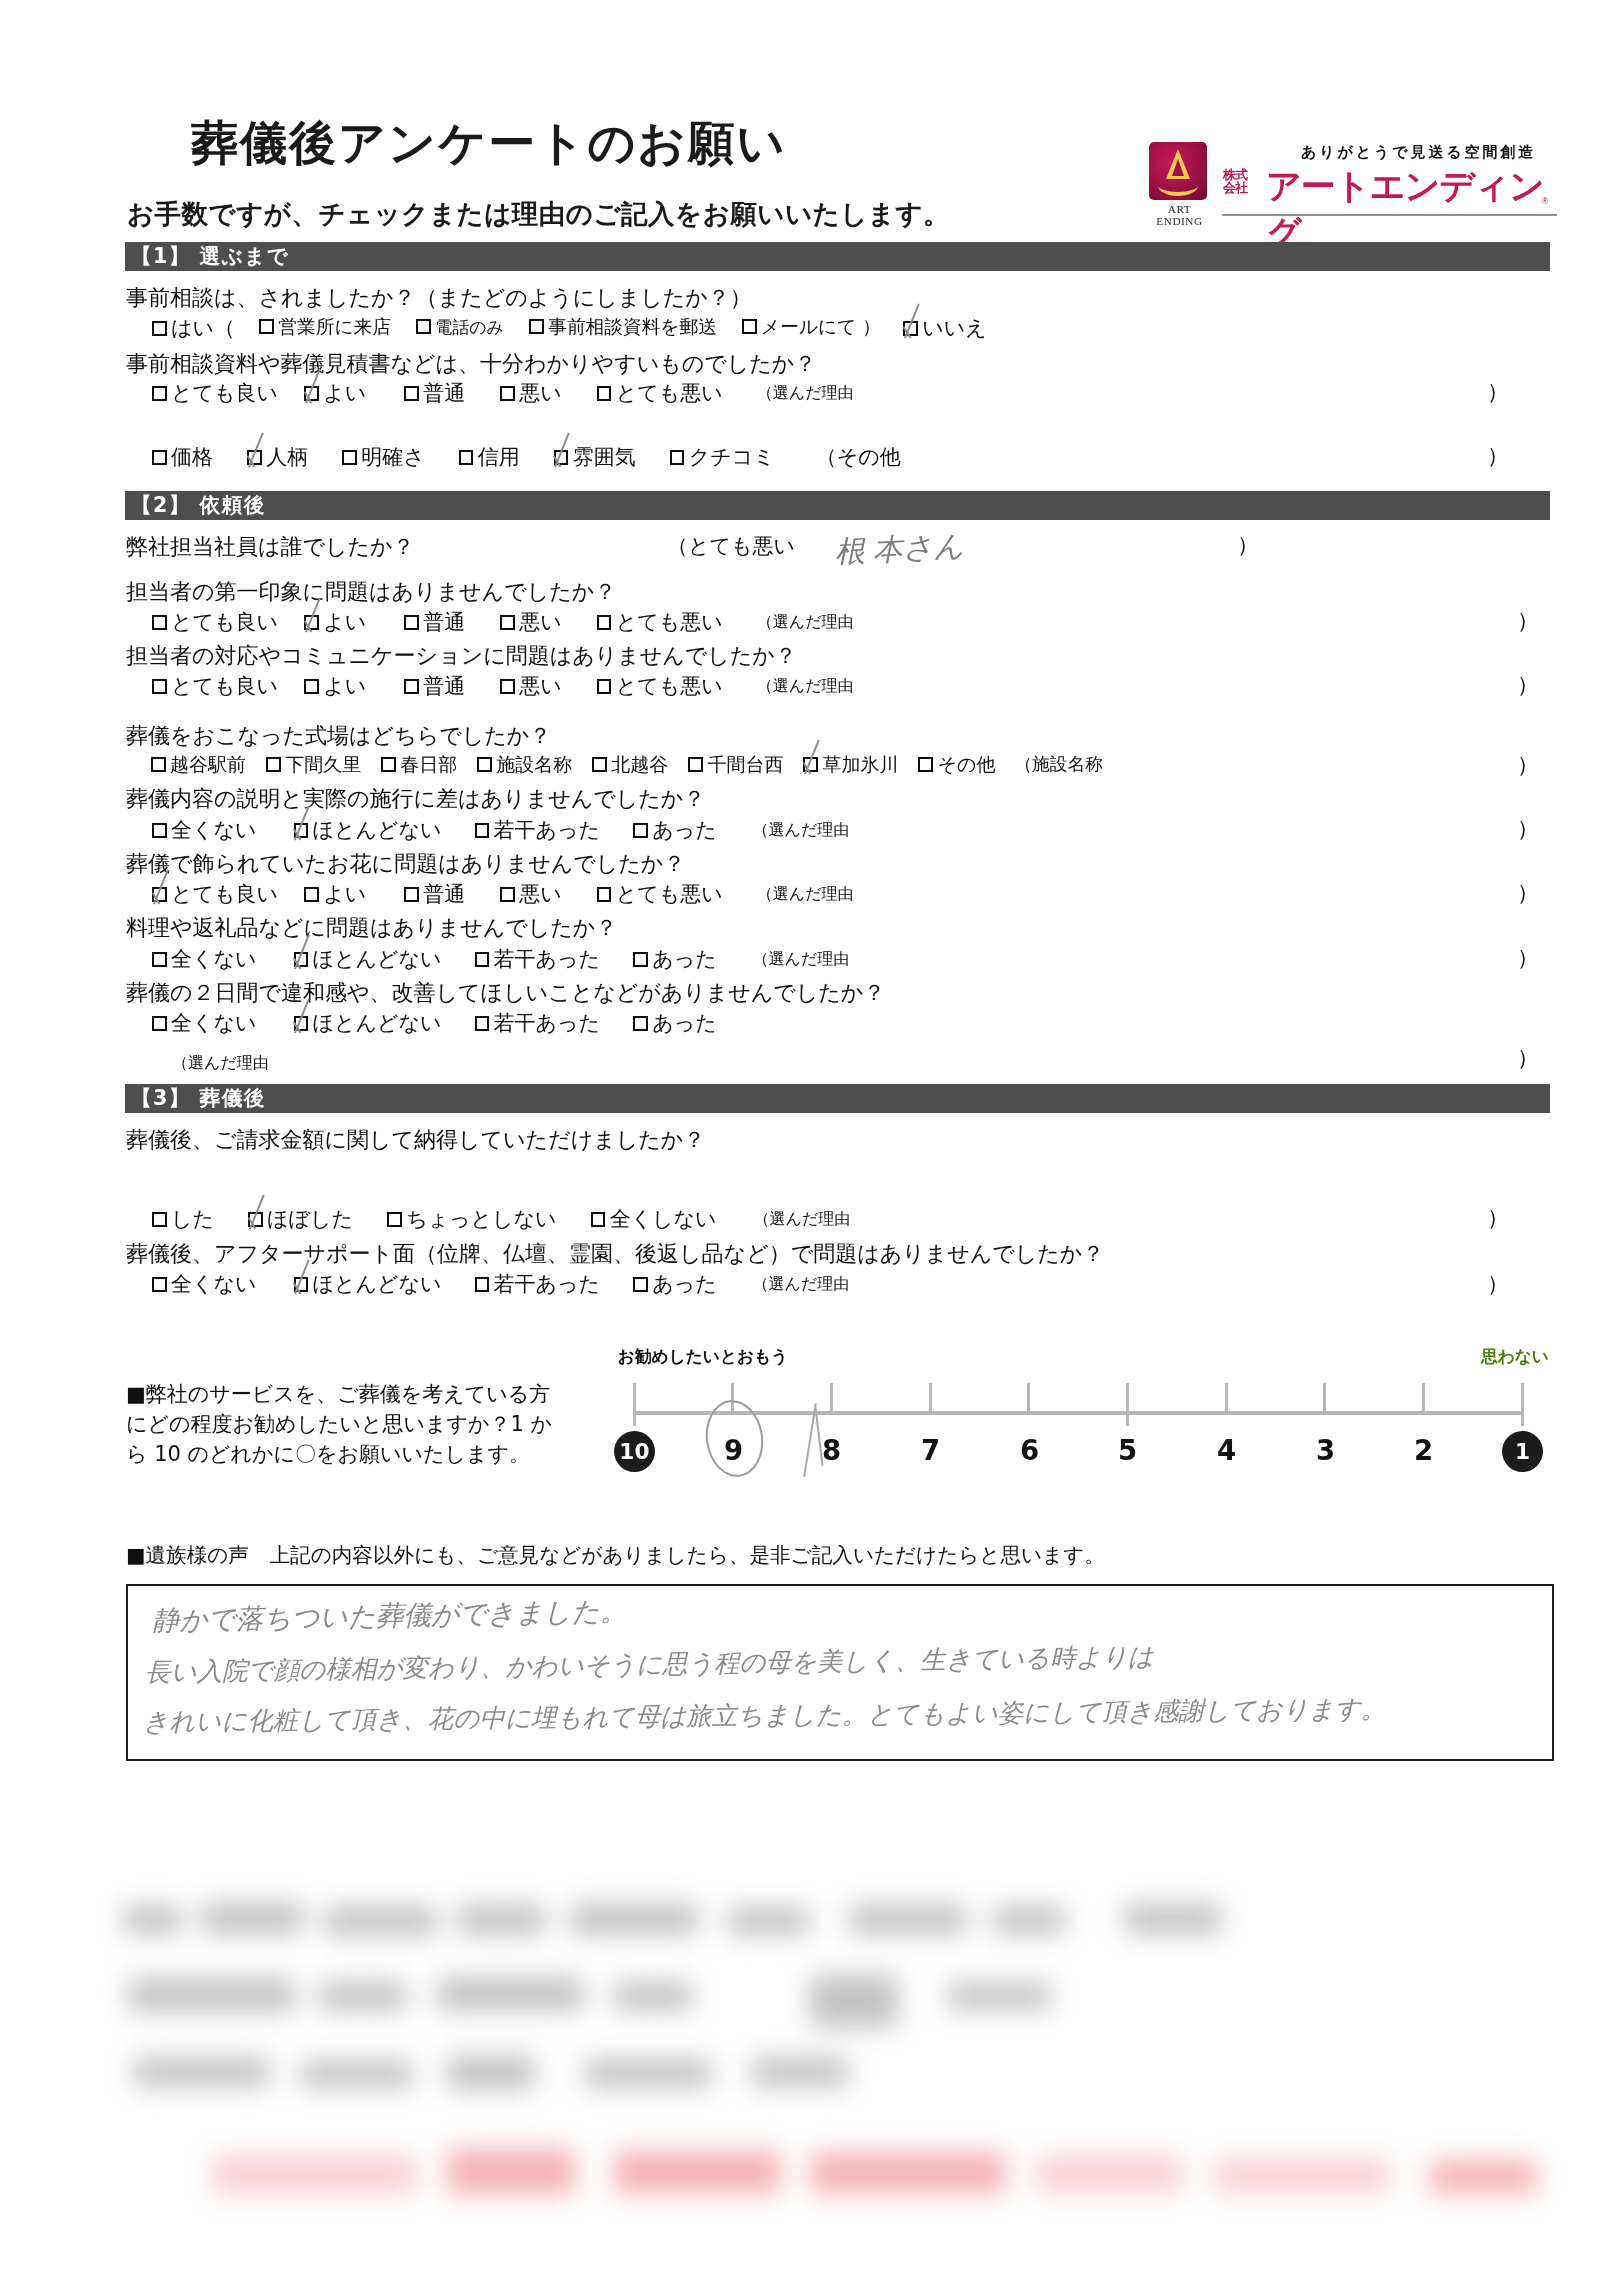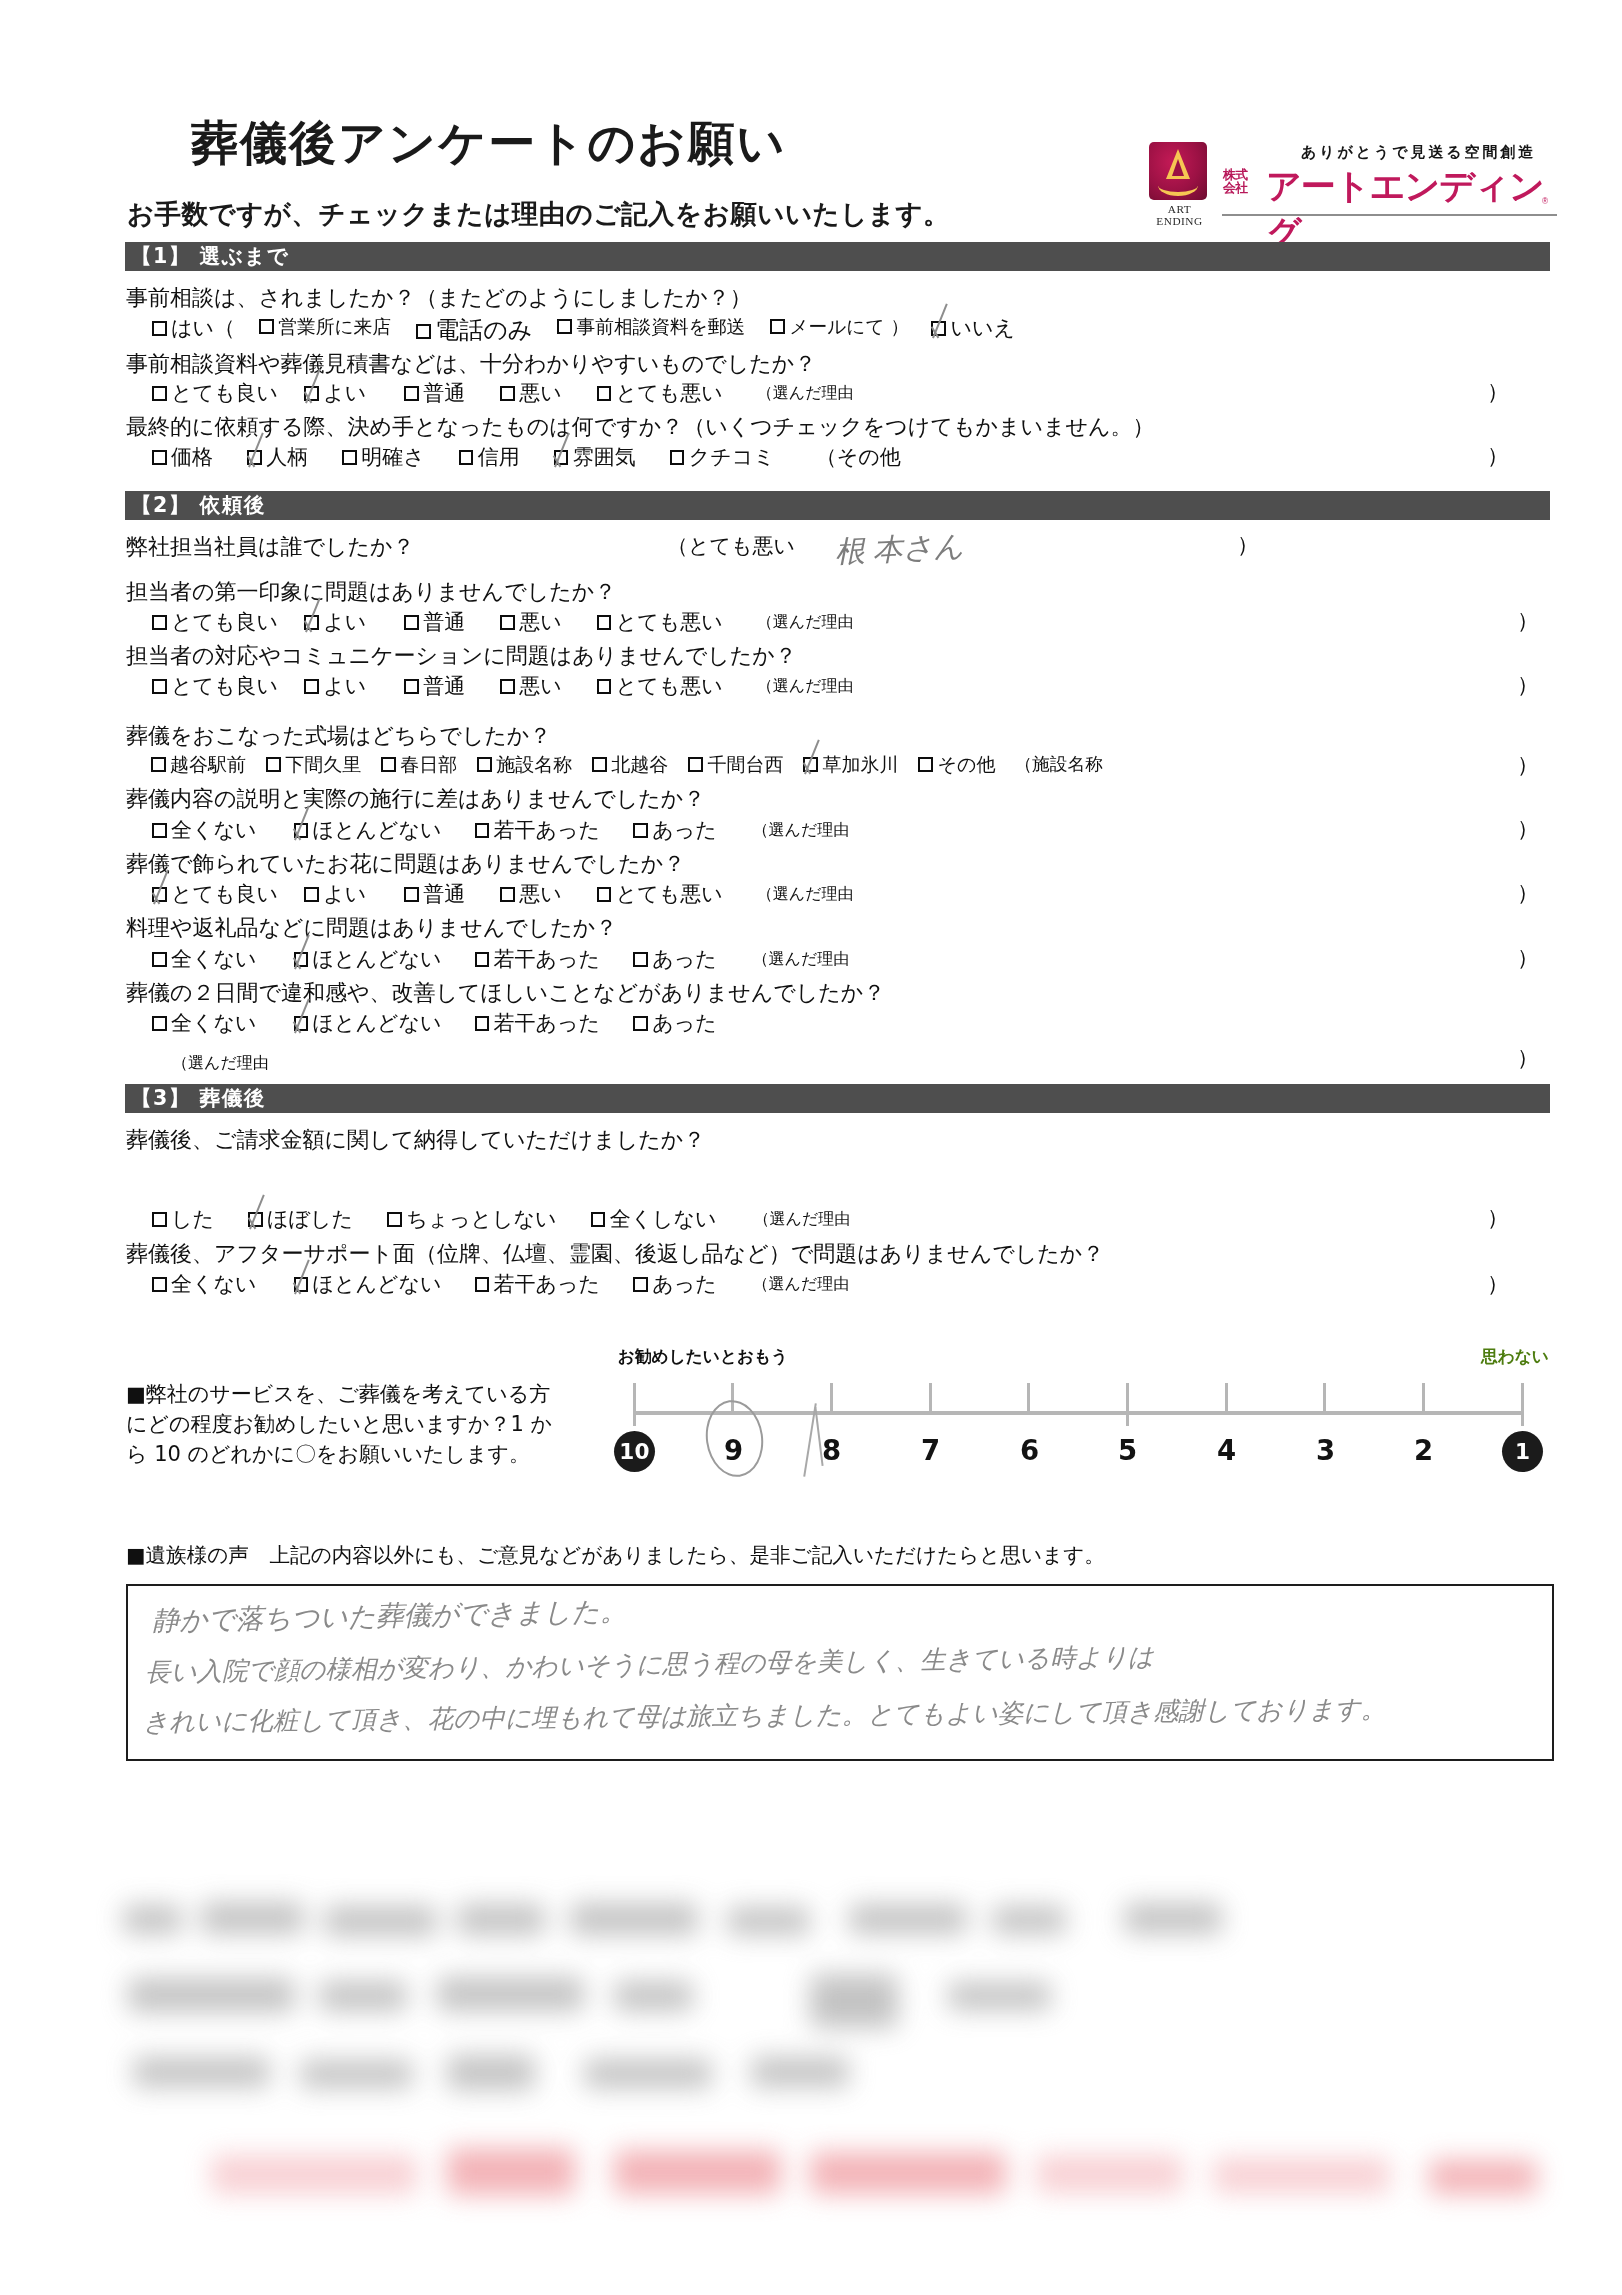--- a/index.html
+++ b/index.html
@@ -188,21 +188,21 @@
     <span>【1】</span>
     <span>選ぶまで</span>
   </div>
 
   <div class="q" style="top:283px">事前相談は、されましたか？（またどのようにしましたか？）</div>
   <div class="opts" style="left:152px;top:314px">
     <span class="opt"><span class="box"></span><span>はい（</span></span>
     <span style="display:inline-block;width:10.8px"></span>
     <span class="opt"><span class="box"></span><span style="font-size:18.7px">営業所に来店</span></span>
     <span style="display:inline-block;width:11.8px"></span>
-    <span class="opt"><span class="box"></span><span style="font-size:24px">電話のみ</span></span>
+    <span class="opt"><span class="box"></span><span style="font-size:17px">電話のみ</span></span>
     <span style="display:inline-block;width:11.8px"></span>
     <span class="opt"><span class="box"></span><span style="font-size:18.7px">事前相談資料を郵送</span></span>
     <span style="display:inline-block;width:11.8px"></span>
     <span class="opt"><span class="box"></span><span style="font-size:18.7px">メールにて ）</span></span>
     <span style="display:inline-block;width:8.8px"></span>
     <span class="opt"><span class="box ck"></span><span>いいえ</span></span>
   </div>
 
   <div class="q" style="top:349px">事前相談資料や葬儀見積書などは、十分わかりやすいものでしたか？</div>
   <div class="opts" style="left:152px;top:379px">
@@ -213,21 +213,20 @@
     <span class="opt"><span class="box"></span><span>普通</span></span>
     <span style="display:inline-block;width:21.6px"></span>
     <span class="opt"><span class="box"></span><span>悪い</span></span>
     <span style="display:inline-block;width:21.6px"></span>
     <span class="opt"><span class="box"></span><span>とても悪い</span></span>
     <span style="display:inline-block;width:20.6px"></span>
     <span class="reason">（選んだ理由</span>
   </div>
   <div class="paren-r" style="left:1487px;top:377px">）</div>
 
-  <div class="q" style="top:412px">最終的に依頼する際、決め手となったものは何ですか？（いくつチェックをつけてもかまいません。）</div>
   <div class="opts" style="left:152px;top:443px">
     <span class="opt"><span class="box"></span><span>価格</span></span>
     <span style="display:inline-block;width:20.6px"></span>
     <span class="opt"><span class="box ck"></span><span>人柄</span></span>
     <span style="display:inline-block;width:20.6px"></span>
     <span class="opt"><span class="box"></span><span>明確さ</span></span>
     <span style="display:inline-block;width:20.6px"></span>
     <span class="opt"><span class="box"></span><span>信用</span></span>
     <span style="display:inline-block;width:20.6px"></span>
     <span class="opt"><span class="box ck"></span><span>雰囲気</span></span>

